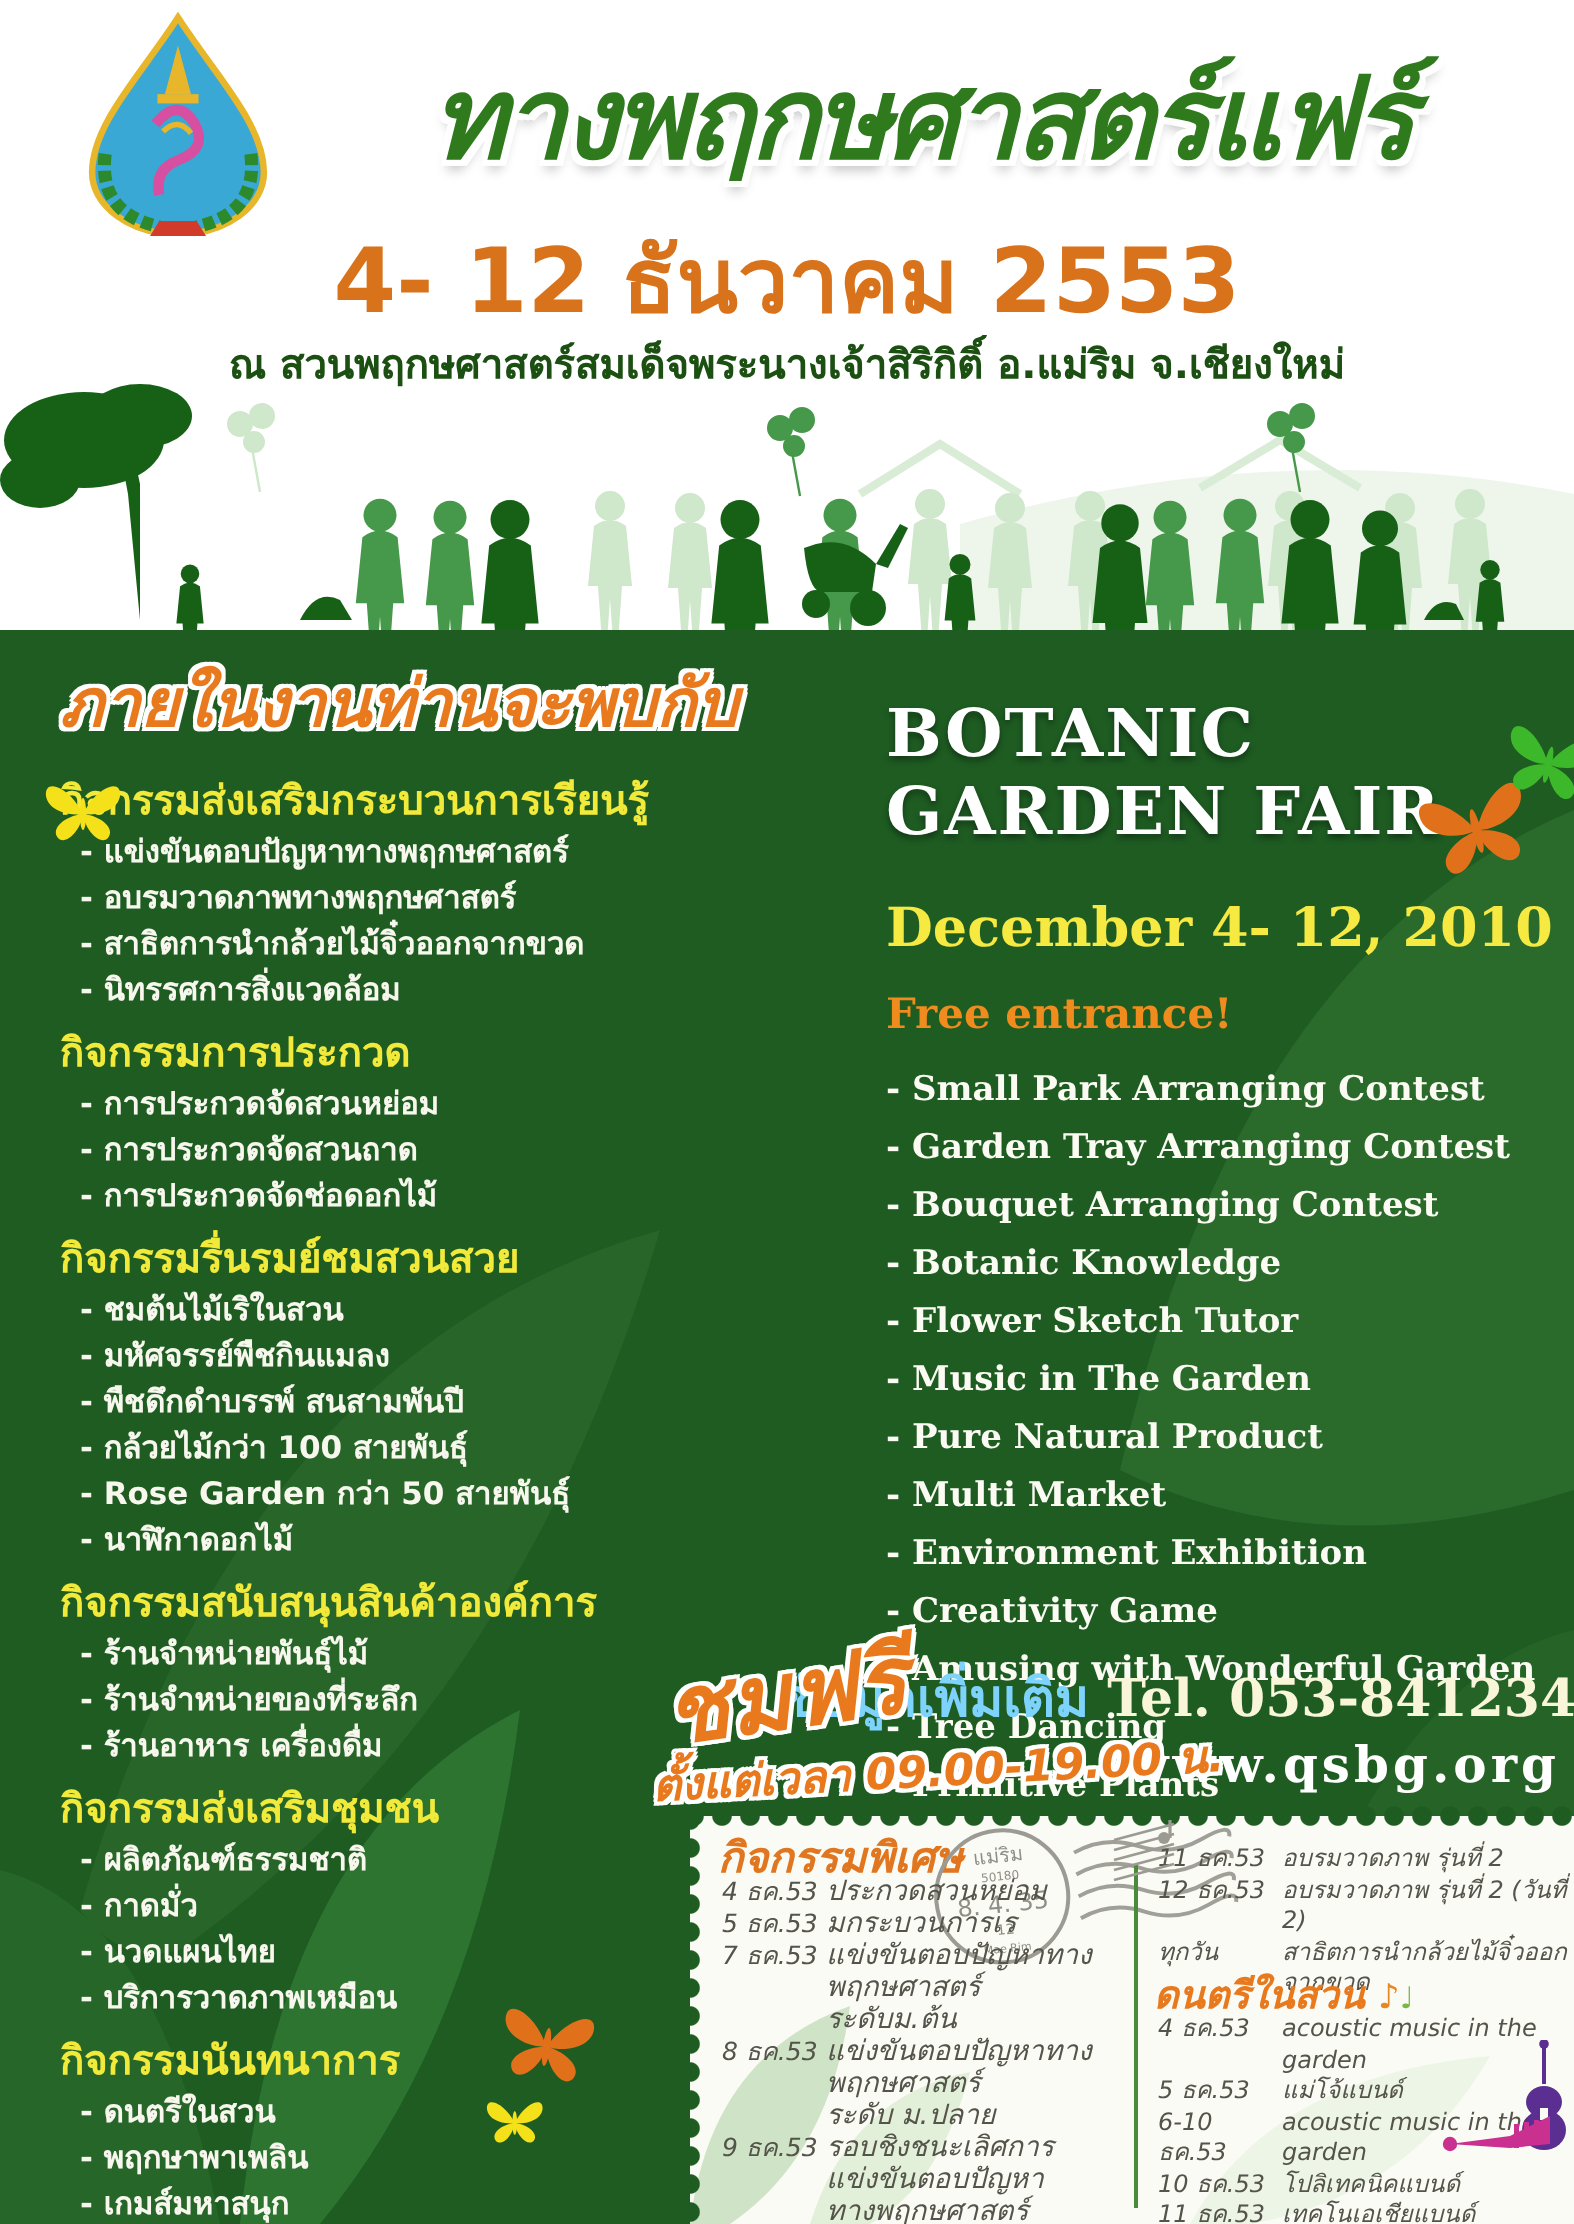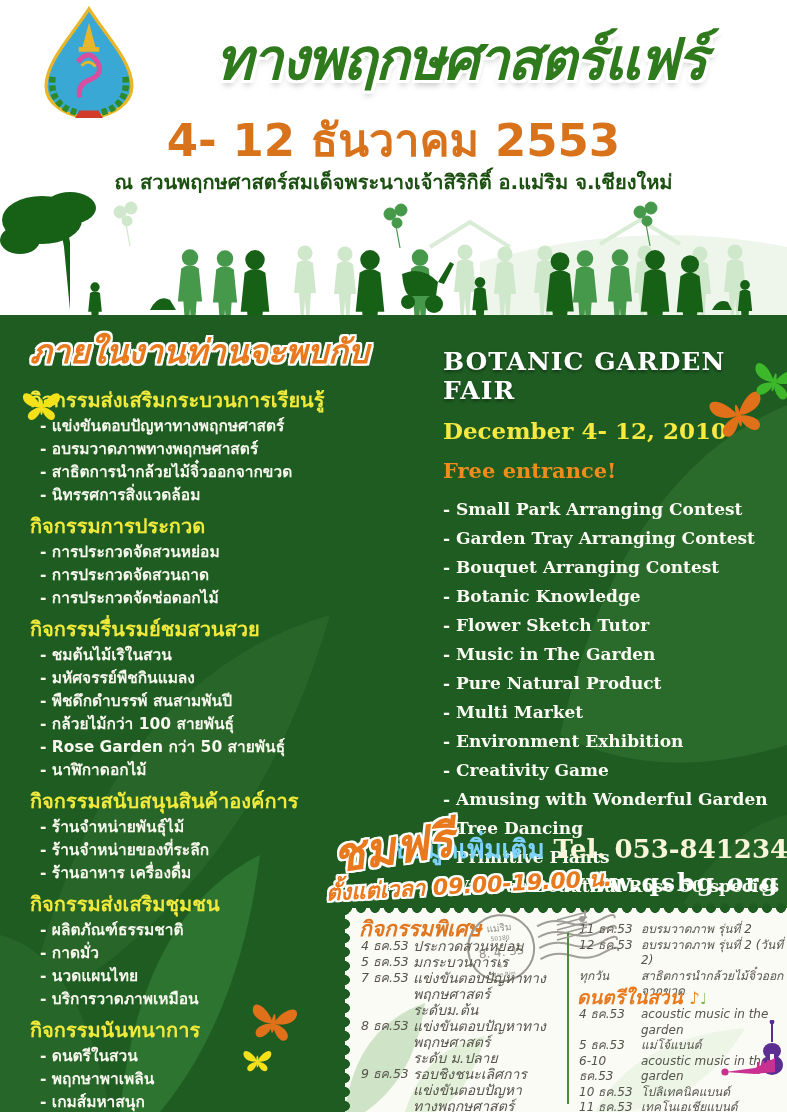--- a/index.html
+++ b/index.html
@@ -29,23 +29,23 @@
   .script{font-style:italic;font-weight:bold;color:#e8791d;
       text-shadow:-2px -2px 0 #fff,2px -2px 0 #fff,-2px 2px 0 #fff,2px 2px 0 #fff,
                   -2px 0 0 #fff,2px 0 0 #fff,0 -2px 0 #fff,0 2px 0 #fff;}
 
   .left-col{position:absolute;left:30px;top:10px;width:402px;}
   .left-heading{font-size:33px;margin:0 0 10px 0;letter-spacing:0px;font-family:Liberation Mono, monospace;}
   .sec-title{color:#f2ea3a;font-weight:bold;font-size:20px;line-height:24px;margin:7px 0 3px 0;}
   .sec-item{color:#f7f7ee;font-weight:bold;font-size:15.5px;line-height:23px;padding-left:10px;}
 
   .right-col{position:absolute;left:443px;top:32px;width:344px;}
-  .en-title{color:#fff;font-family:"DejaVu Serif",serif;font-weight:bold;font-size:25px;
+  .en-title{color:#fff;font-family:"DejaVu Serif",serif;font-weight:bold;font-size:33px;
       letter-spacing:1px;text-shadow:0 2px 3px rgba(0,0,0,.4);}
-  .en-date{color:#f5e942;font-family:"DejaVu Serif",serif;font-weight:bold;font-size:23px;margin-top:12px;}
+  .en-date{color:#f5e942;font-family:"DejaVu Serif",serif;font-weight:bold;font-size:27px;margin-top:24px;}
   .en-free{color:#f08c1e;font-family:"DejaVu Serif",serif;font-weight:bold;font-size:21px;margin-top:14px;}
   .en-item{color:#fbfbf3;font-family:"DejaVu Serif",serif;font-weight:bold;font-size:17px;line-height:29px;}
   #en-items{margin-top:12px;}
 
   .info-line{position:absolute;left:360px;top:513px;width:420px;text-align:right;
       font-size:26px;font-weight:bold;white-space:nowrap;}
   .info-label{color:#7dd3fc;padding-left:32px;}
   .info-phone{color:#f9f5d8;font-family:"DejaVu Serif",serif;margin-top:44px;}
   .website{position:absolute;left:360px;top:553px;width:420px;text-align:right;color:#fff;
       font-family:"DejaVu Serif",serif;font-weight:bold;font-size:25px;letter-spacing:2px;}

